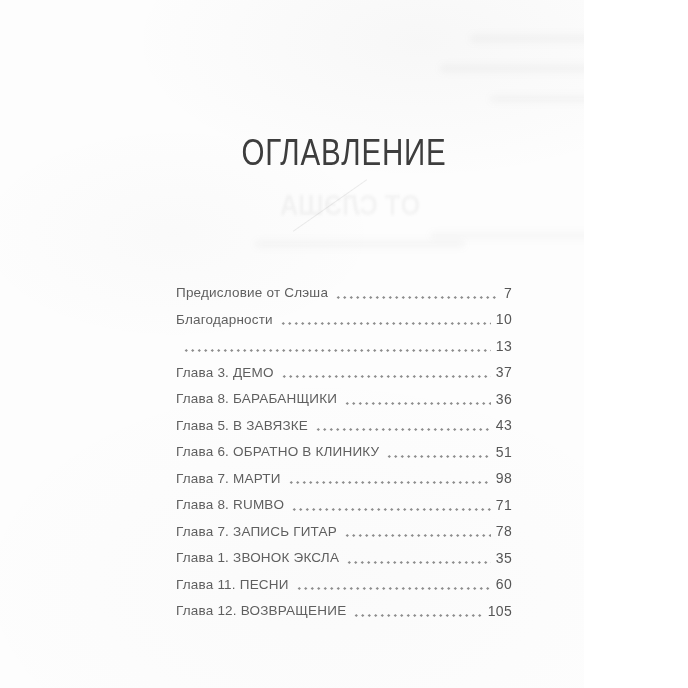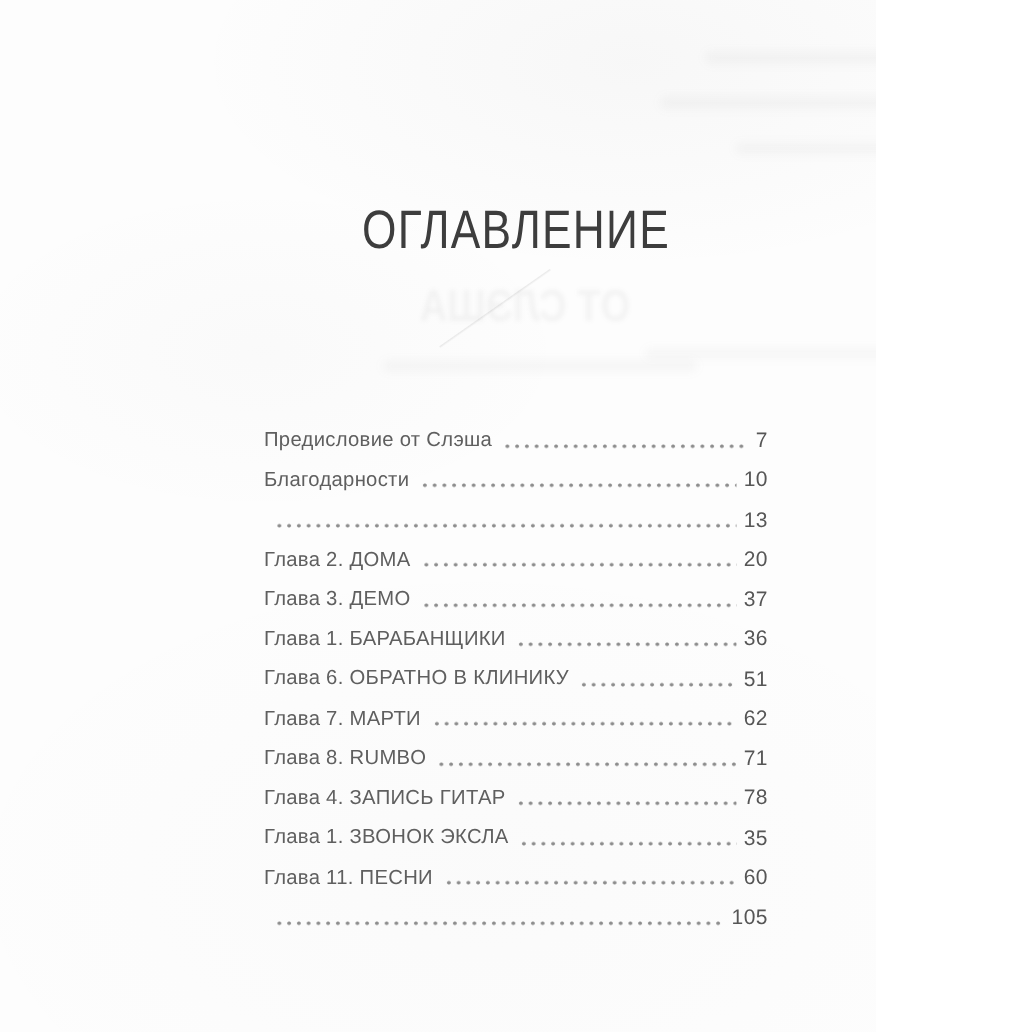--- a/index.html
+++ b/index.html
@@ -138,74 +138,75 @@
       <span class="toc-label">Благодарности</span>
       <span class="toc-dots"></span>
       <span class="toc-page">10</span>
     </div>
 
     <div class="toc-row">
       <span class="toc-dots"></span>
       <span class="toc-page">13</span>
     </div>
 
-    <div class="toc-row">
-      <span class="toc-label">Глава 2. ДОМА</span>
-      <span class="toc-dots"></span>
-      <span class="toc-page">20</span>
-    </div>
 
     <div class="toc-row">
       <span class="toc-label">Глава 3. ДЕМО</span>
       <span class="toc-dots"></span>
       <span class="toc-page">37</span>
     </div>
 
     <div class="toc-row">
-      <span class="toc-label">Глава 1. БАРАБАНЩИКИ</span>
+      <span class="toc-label">Глава 8. БАРАБАНЩИКИ</span>
       <span class="toc-dots"></span>
       <span class="toc-page">36</span>
     </div>
 
+    <div class="toc-row">
+      <span class="toc-label">Глава 5. В ЗАВЯЗКЕ</span>
+      <span class="toc-dots"></span>
+      <span class="toc-page">43</span>
+    </div>
 
     <div class="toc-row">
       <span class="toc-label">Глава 6. ОБРАТНО В КЛИНИКУ</span>
       <span class="toc-dots"></span>
       <span class="toc-page">51</span>
     </div>
 
     <div class="toc-row">
       <span class="toc-label">Глава 7. МАРТИ</span>
       <span class="toc-dots"></span>
-      <span class="toc-page">62</span>
+      <span class="toc-page">98</span>
     </div>
 
     <div class="toc-row">
       <span class="toc-label">Глава 8. RUMBO</span>
       <span class="toc-dots"></span>
       <span class="toc-page">71</span>
     </div>
 
     <div class="toc-row">
-      <span class="toc-label">Глава 4. ЗАПИСЬ ГИТАР</span>
+      <span class="toc-label">Глава 7. ЗАПИСЬ ГИТАР</span>
       <span class="toc-dots"></span>
       <span class="toc-page">78</span>
     </div>
 
     <div class="toc-row">
       <span class="toc-label">Глава 1. ЗВОНОК ЭКСЛА</span>
       <span class="toc-dots"></span>
       <span class="toc-page">35</span>
     </div>
 
     <div class="toc-row">
       <span class="toc-label">Глава 11. ПЕСНИ</span>
       <span class="toc-dots"></span>
       <span class="toc-page">60</span>
     </div>
 
     <div class="toc-row">
+      <span class="toc-label">Глава 12. ВОЗВРАЩЕНИЕ</span>
       <span class="toc-dots"></span>
       <span class="toc-page">105</span>
     </div>
 
   </div>
 </div>
 
 </body></html>

